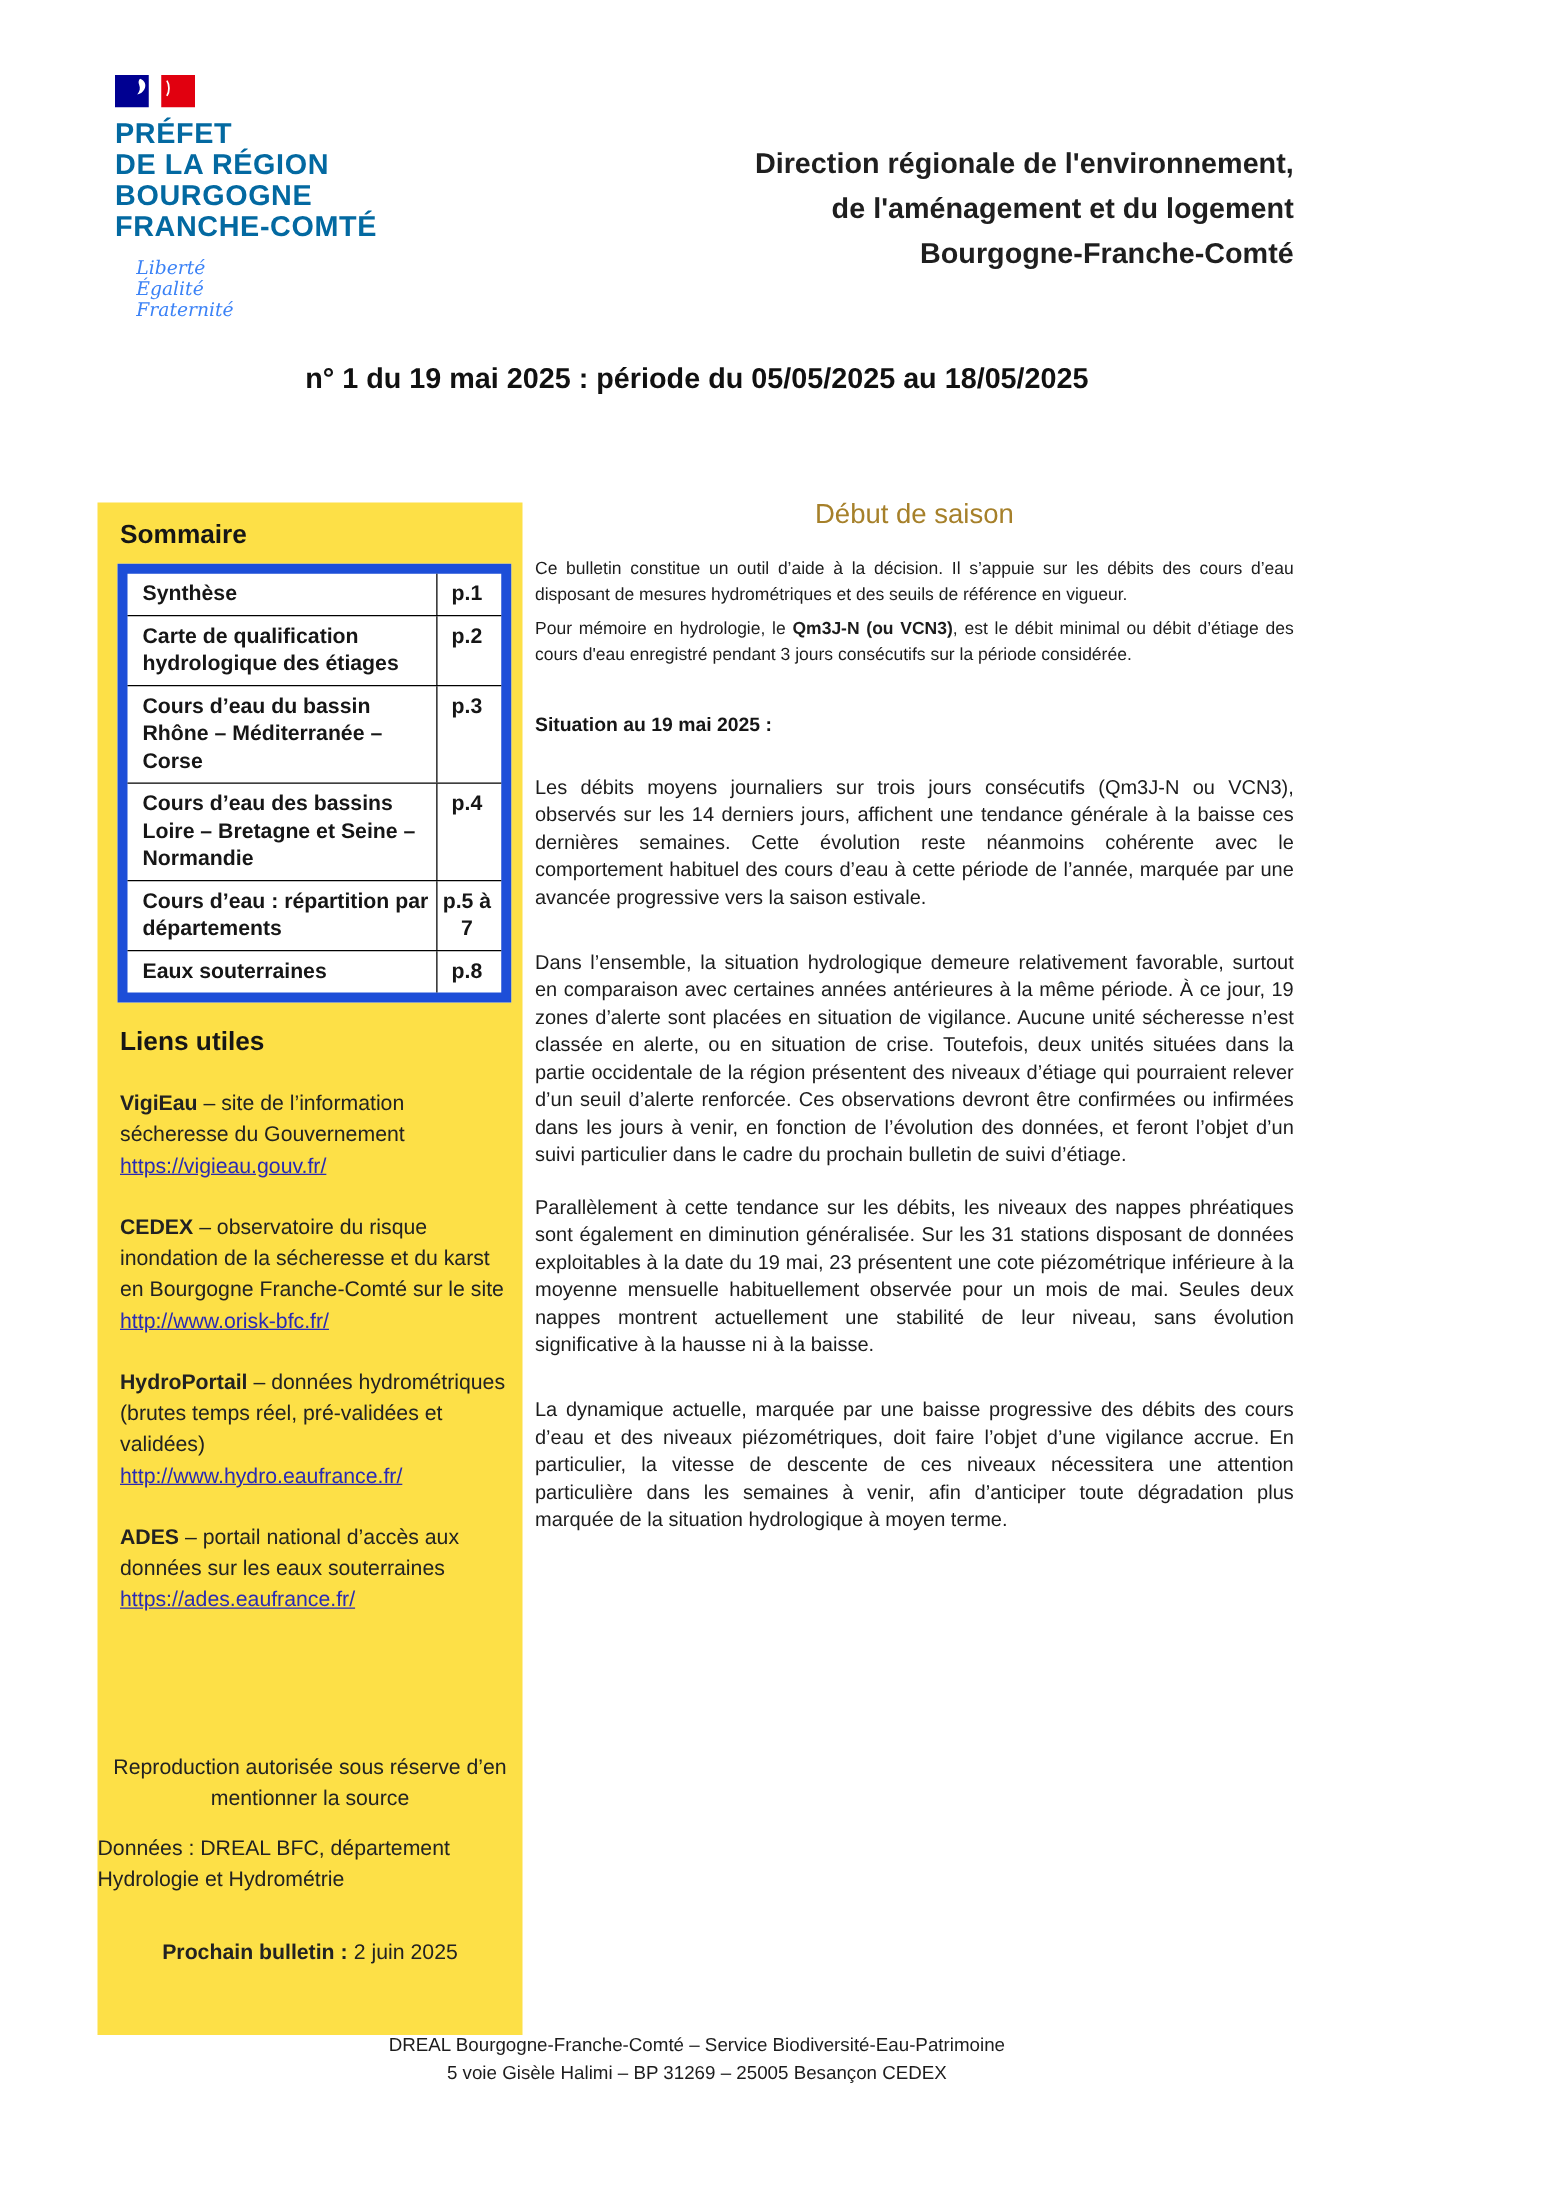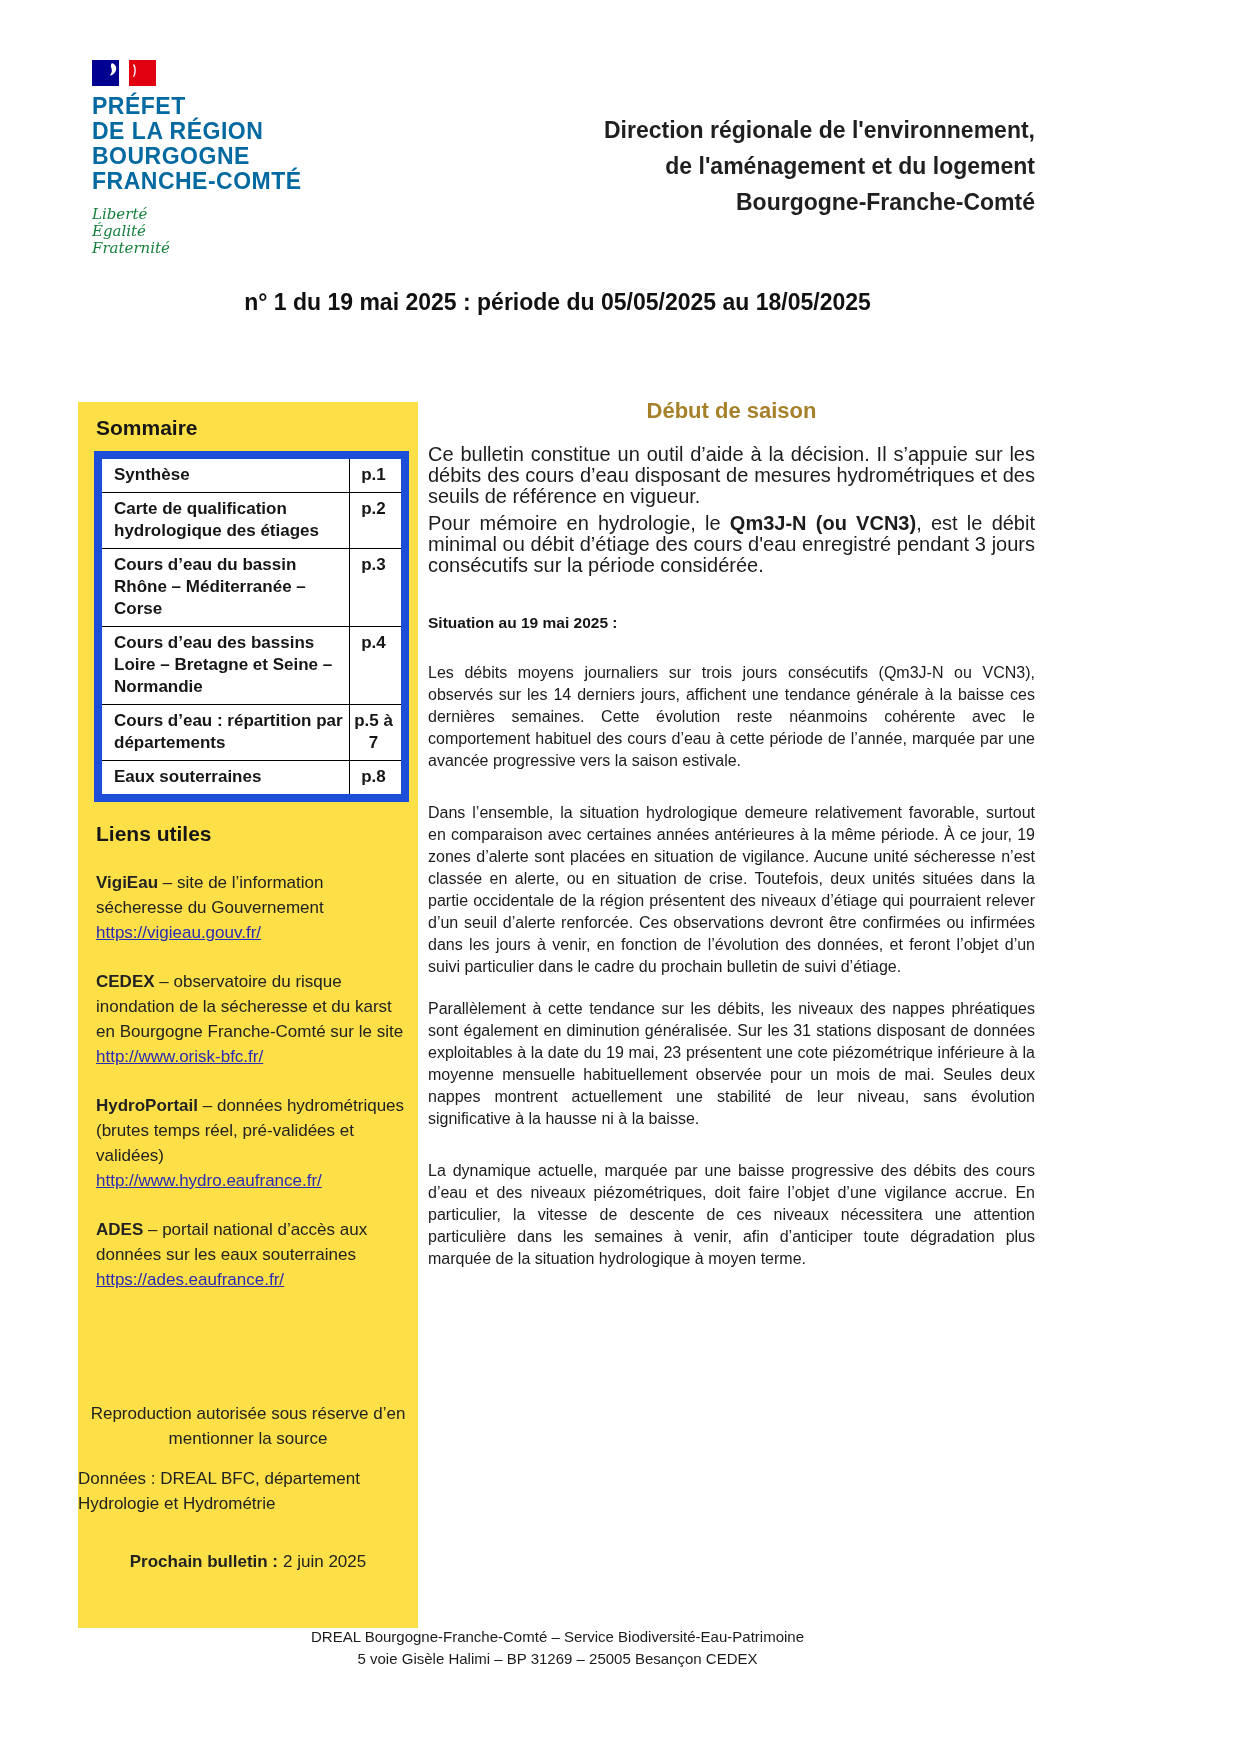--- a/index.html
+++ b/index.html
@@ -4,21 +4,21 @@
 <style>
   html,body{margin:0;padding:0;background:#ffffff;}
   .page{
     position:relative;width:1241px;height:1754px;background:#ffffff;overflow:hidden;
     font-family:"Liberation Sans",sans-serif;color:#1a1a1a;
   }
   
   .gov-logo{position:absolute;left:80px;top:60px;width:320px;}
   .flag{display:block;margin-left:12px;margin-bottom:8px;}
   .prefet{font-weight:bold;font-size:23px;line-height:25px;letter-spacing:0.5px;margin-left:12px;color:#0369a1;}
-  .motto{margin-top:12px;margin-left:12px;font-family:"DejaVu Serif",serif;font-style:italic;font-size:15px;line-height:17px;color:#15803d;}
+  .motto{margin-top:12px;margin-left:29px;font-family:"DejaVu Serif",serif;font-style:italic;font-size:15px;line-height:17px;color:#3b82f6;}
   
   .dreal-header{position:absolute;right:206px;top:112px;text-align:right;font-weight:bold;font-size:23px;line-height:36px;color:#1f1f1f;}
   
   .doc-title{position:absolute;left:80px;top:286px;width:955px;text-align:center;font-weight:bold;font-size:23px;line-height:33px;color:#111;}
   
   .sidebar{position:absolute;left:78px;top:392px;width:340px;height:1226px;background:#fde047;box-sizing:border-box;padding:14px 8px 0 16px;margin-top:10px;}
   .sommaire-title{font-weight:bold;font-size:21px;margin:0 0 11px 2px;color:#161616;}
   .toc{background:#ffffff;border:8px solid #1d4ed8;width:315px;box-sizing:border-box;}
   .toc-row{display:flex;border-top:1.5px solid #000;}
   .toc-row:first-child{border-top:none;}
@@ -28,22 +28,22 @@
   .link-item{margin:24px 0 0 2px;font-size:17px;line-height:25px;color:#222;}
   .link-name{font-weight:bold;}
   .link-url{color:#2A2AB4;text-decoration:underline;cursor:pointer;}
   .repro-note{position:absolute;left:0;top:999px;width:100%;text-align:center;font-size:17px;line-height:25px;color:#222;padding:0 10px;box-sizing:border-box;}
   .data-note{position:absolute;left:0;top:1064px;width:100%;text-align:left;font-size:17px;line-height:25px;color:#222;}
   .next-bulletin{position:absolute;left:0;top:1150px;width:100%;text-align:center;font-size:17px;color:#222;}
   .next-bulletin .nb-label{font-weight:bold;}
   .next-bulletin .nb-date{margin-left:5px;}
   
   .main-col{position:absolute;left:428px;top:398px;width:607px;}
-  .season-heading{margin:0;text-align:center;font-weight:bold;font-size:22px;color:#A6802A;}
-  .intro{margin:20px 0 0 0;font-size:20px;line-height:21px;text-align:justify;color:#1c1c1c;}
+  .season-heading{margin:0;text-align:center;font-weight:normal;font-size:22px;color:#A6802A;}
+  .intro{margin:20px 0 0 0;font-size:14px;line-height:21px;text-align:justify;color:#1c1c1c;}
   .intro + .intro{margin-top:6px;}
   .situation-heading{margin:38px 0 0 0;font-weight:bold;font-size:15.5px;color:#161616;}
   .body-par{margin:30px 0 0 0;font-size:16px;line-height:22px;text-align:justify;color:#1c1c1c;}
   .body-par.tight{margin-top:20px;}
   
   .footer{position:absolute;left:80px;top:1626px;width:955px;text-align:center;font-size:15px;line-height:22px;color:#1c1c1c;}
   b{font-weight:bold;}
 </style>
 </head>
 <body>

